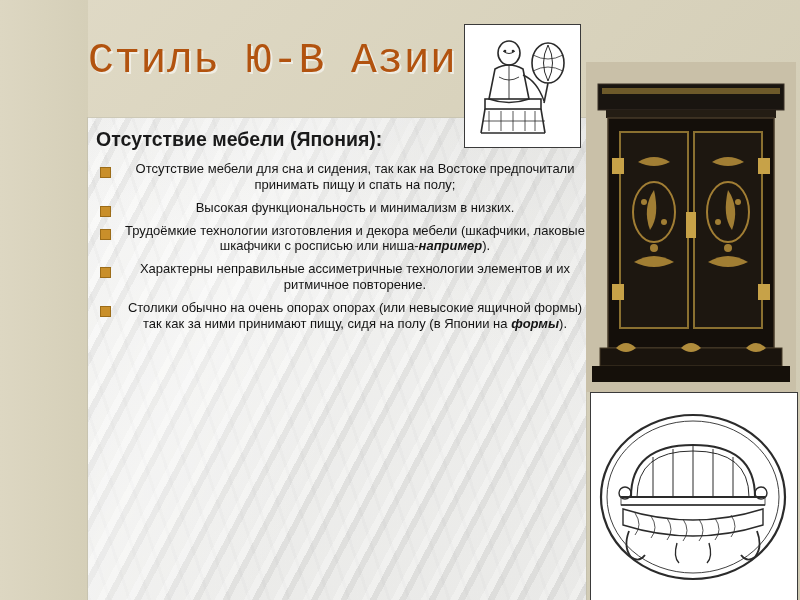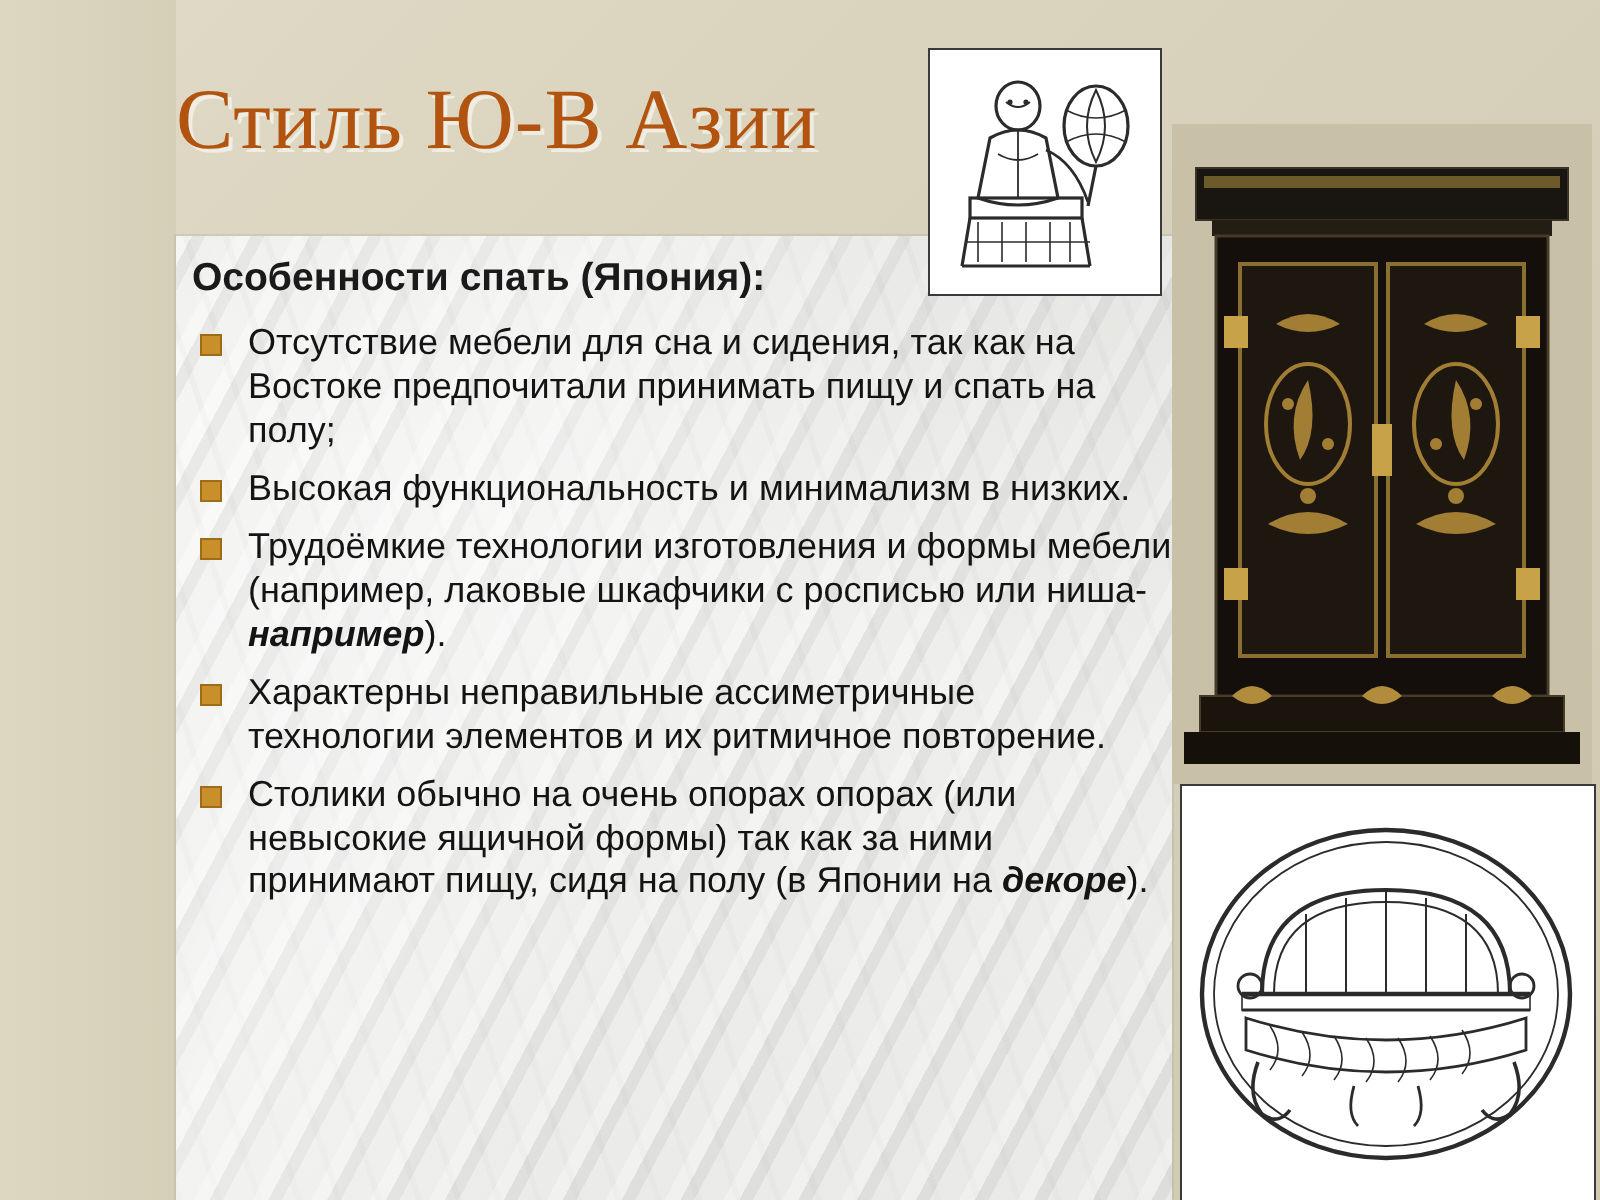--- a/index.html
+++ b/index.html
@@ -48,21 +48,21 @@
       linear-gradient(200deg, rgba(170,170,165,0.18) 0%, rgba(255,255,255,0.0) 40%);
     pointer-events: none;
   }
   
   .title {
     position: absolute;
     left: 88px;
     top: 36px;
     font-size: 43px;
     color: #b2530f;
-    font-family: Liberation Serif, serif;
+    font-family: Liberation Mono, monospace;
     letter-spacing: 0.5px;
     text-shadow: 2px 2px 0 rgba(255,255,255,0.55);
     white-space: nowrap;
     text-align: right;
   }
   
   .content {
     position: absolute;
     left: 96px;
     top: 128px;
@@ -77,23 +77,24 @@
   }
   ul.bullets {
     list-style: none;
     margin: 0;
     padding: 0;
   }
   ul.bullets > li {
     position: relative;
     padding-left: 28px;
     margin-bottom: 7px;
-    font-size: 18px;
+    font-size: 13px;
     line-height: 1.22;
     color: #141414;
+    text-align: center;
   }
   ul.bullets > li .marker {
     position: absolute;
     left: 4px;
     top: 6px;
     width: 11px;
     height: 11px;
     background: #c98f2a;
     box-shadow: inset 0 0 0 1px #9c6c18;
   }
@@ -135,41 +136,41 @@
 
 <div class="slide">
 
   <div class="left-band"></div>
 
   <div class="marble-panel"></div>
 
   <div class="title">Стиль Ю-В Азии</div>
 
   <div class="content">
-    <p class="heading">Особенности спать (Япония):</p>
+    <p class="heading">Отсутствие мебели (Япония):</p>
     <ul class="bullets">
       <li>
         <span class="marker"></span>
         <span class="rich"><span>Отсутствие мебели для сна и сидения, так как на Востоке предпочитали принимать пищу и спать на полу;</span></span>
       </li>
       <li>
         <span class="marker"></span>
         <span class="rich"><span>Высокая функциональность и минимализм в низких.</span></span>
       </li>
       <li>
         <span class="marker"></span>
-        <span class="rich"><span>Трудоёмкие технологии изготовления и формы мебели (например, лаковые шкафчики с росписью или ниша-</span><span class="it">например</span><span>).</span></span>
+        <span class="rich"><span>Трудоёмкие технологии изготовления и декора мебели (шкафчики, лаковые шкафчики с росписью или ниша-</span><span class="it">например</span><span>).</span></span>
       </li>
       <li>
         <span class="marker"></span>
         <span class="rich"><span>Характерны неправильные ассиметричные технологии элементов и их ритмичное повторение.</span></span>
       </li>
       <li>
         <span class="marker"></span>
-        <span class="rich"><span>Столики обычно на очень опорах опорах (или невысокие ящичной формы) так как за ними принимают пищу, сидя на полу (в Японии на </span><span class="it">декоре</span><span>).</span></span>
+        <span class="rich"><span>Столики обычно на очень опорах опорах (или невысокие ящичной формы) так как за ними принимают пищу, сидя на полу (в Японии на </span><span class="it">формы</span><span>).</span></span>
       </li>
     </ul>
   </div>
 
   <div class="img-cabinet">
     <svg width="210" height="330" viewBox="0 0 210 330">
       <rect x="0" y="0" width="210" height="330" fill="#c9c0a8"></rect>
 
       <rect x="12" y="22" width="186" height="26" fill="#191510" stroke="#3a3127" stroke-width="1"></rect>
       <rect x="16" y="26" width="178" height="6" fill="#6d5a2a"></rect>

